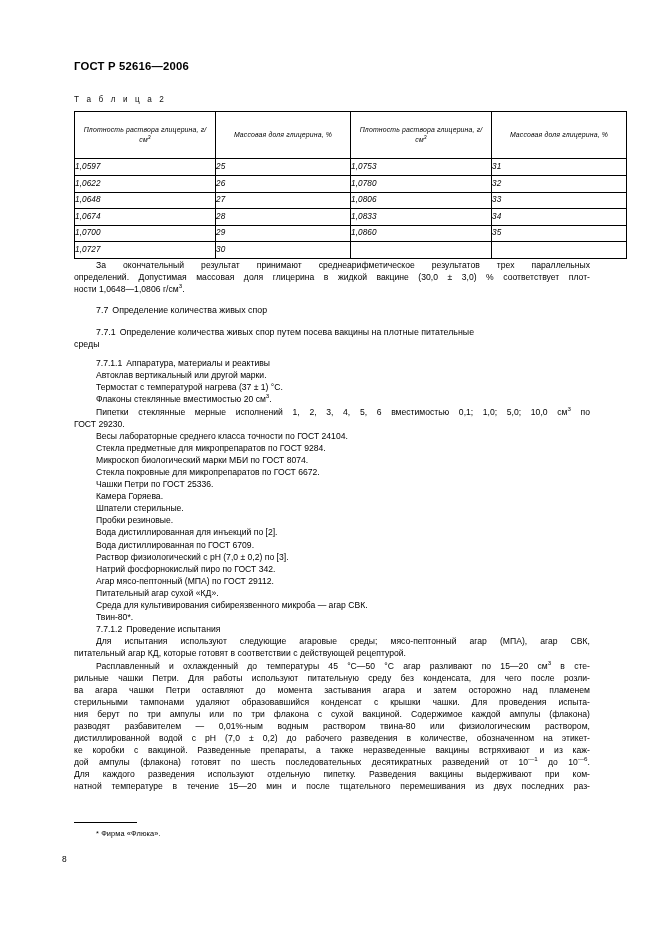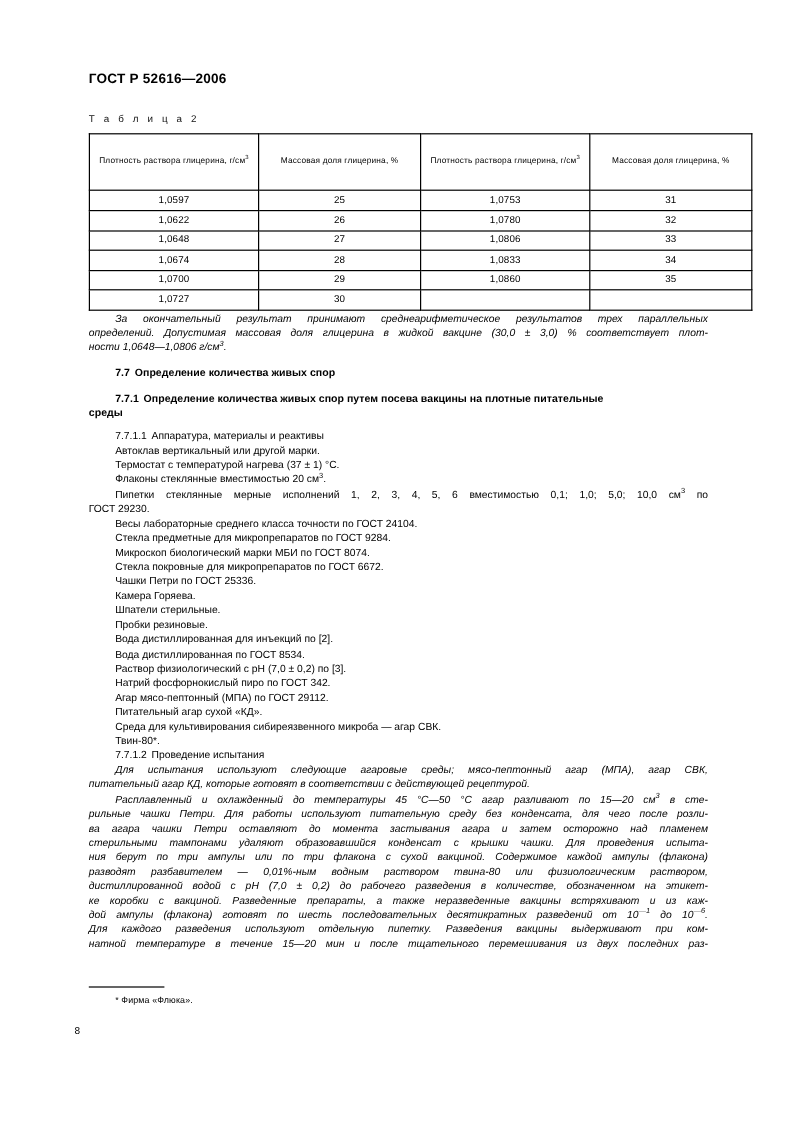--- a/index.html
+++ b/index.html
@@ -50,23 +50,23 @@
   
   table.gost-table {
     margin-top: 7px;
     border-collapse: collapse;
     width: 516px;
     table-layout: fixed;
   }
   table.gost-table th,
   table.gost-table td {
     border: 0.8px solid #000;
-    text-align: center;
     vertical-align: middle;
     padding: 0;
+    font-style: italic;
   }
   table.gost-table th {
     font-size: 6.9px;
     font-weight: normal;
     line-height: 1.45;
     height: 42px;
     padding: 2px 4px;
     letter-spacing: 0.15px;
   }
   table.gost-table td {
@@ -84,21 +84,20 @@
   }
   .blank-cell { border-color: #000; }
 
   
   p.body, div.body {
     font-size: 8.6px;
     line-height: 12.1px;
     margin: 0;
     text-align: justify;
     letter-spacing: 0.02px;
-    font-style: italic;
   }
   .para-first {
     margin-top: 11px;
   }
   .indent {
     text-indent: 22px;
   }
   .just-line {
     display: block;
     text-align: justify;
@@ -107,21 +106,21 @@
   }
   .last-line {
     display: block;
     text-align: left;
     text-align-last: left;
     white-space: nowrap;
   }
 
   h3.sec, h4.sec {
     font-size: 8.8px;
-    font-weight: bold;
+    font-weight: normal;
     margin: 0;
     line-height: 12.3px;
     letter-spacing: 0.02px;
   }
   h3.sec { margin-top: 9px; padding-left: 22px; }
   h4.sec { margin-top: 9px; }
   h4.sec .h-ind { padding-left: 22px; display: inline-block; }
   .sec-num { margin-right: 4px; }
 
   .subsec {
@@ -267,21 +266,21 @@
       </li>
       <li>Весы лабораторные среднего класса точности по ГОСТ 24104.</li>
       <li>Стекла предметные для микропрепаратов по ГОСТ 9284.</li>
       <li>Микроскоп биологический марки МБИ по ГОСТ 8074.</li>
       <li>Стекла покровные для микропрепаратов по ГОСТ 6672.</li>
       <li>Чашки Петри по ГОСТ 25336.</li>
       <li>Камера Горяева.</li>
       <li>Шпатели стерильные.</li>
       <li>Пробки резиновые.</li>
       <li>Вода дистиллированная для инъекций по [2].</li>
-      <li>Вода дистиллированная по ГОСТ 8534.</li>
+      <li>Вода дистиллированная по ГОСТ 6709.</li>
       <li>Раствор физиологический с рН (7,0 ± 0,2) по [3].</li>
       <li>Натрий фосфорнокислый пиро по ГОСТ 342.</li>
       <li>Агар мясо-пептонный (МПА) по ГОСТ 29112.</li>
       <li>Питательный агар сухой «КД».</li>
       <li>Среда для культивирования сибиреязвенного микроба — агар СВК.</li>
       <li>Твин-80*.</li>
     </ul>
 
     <div class="subsec" style="margin-top:0;">
       <span class="sec-num">7.7.1.2</span><span>Проведение испытания</span>

